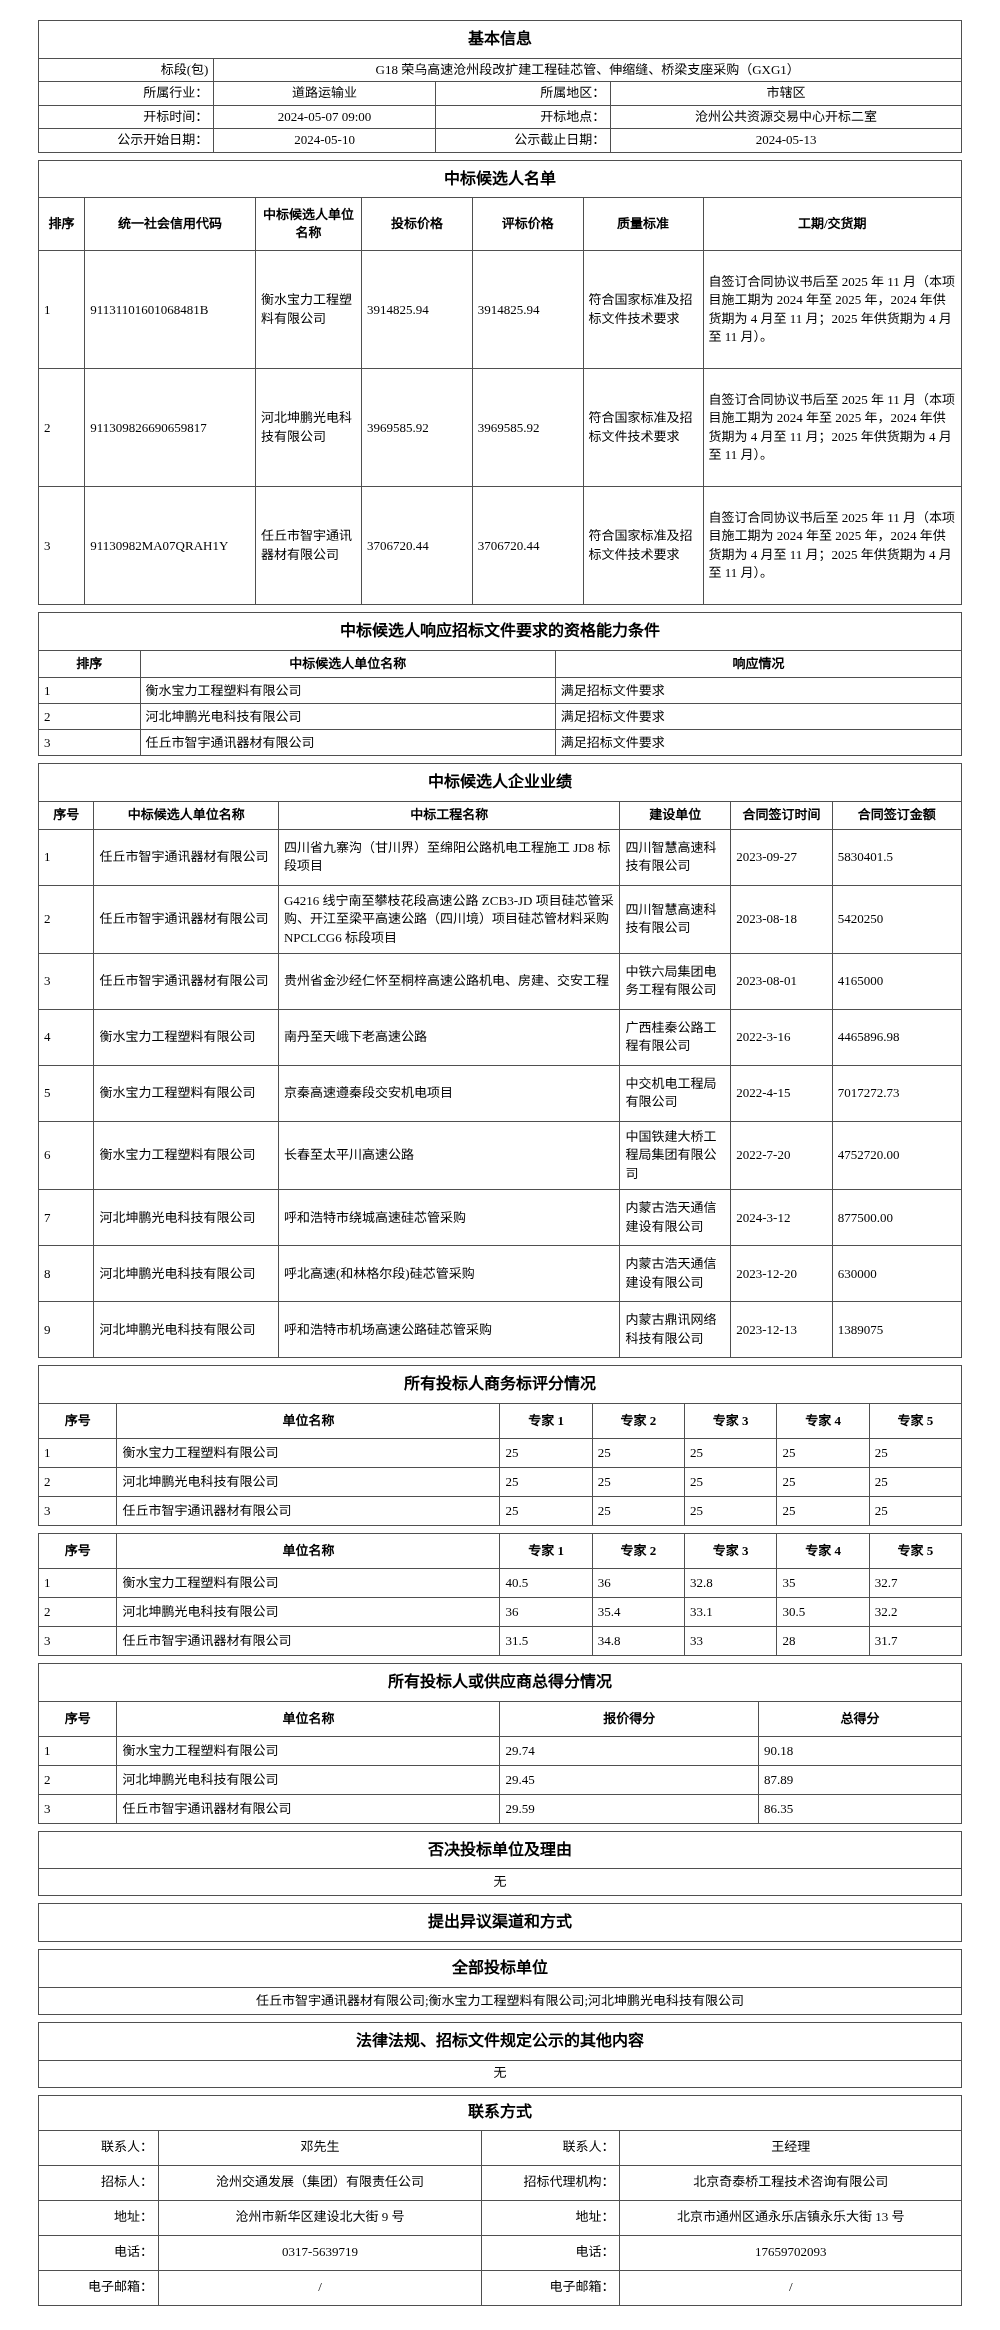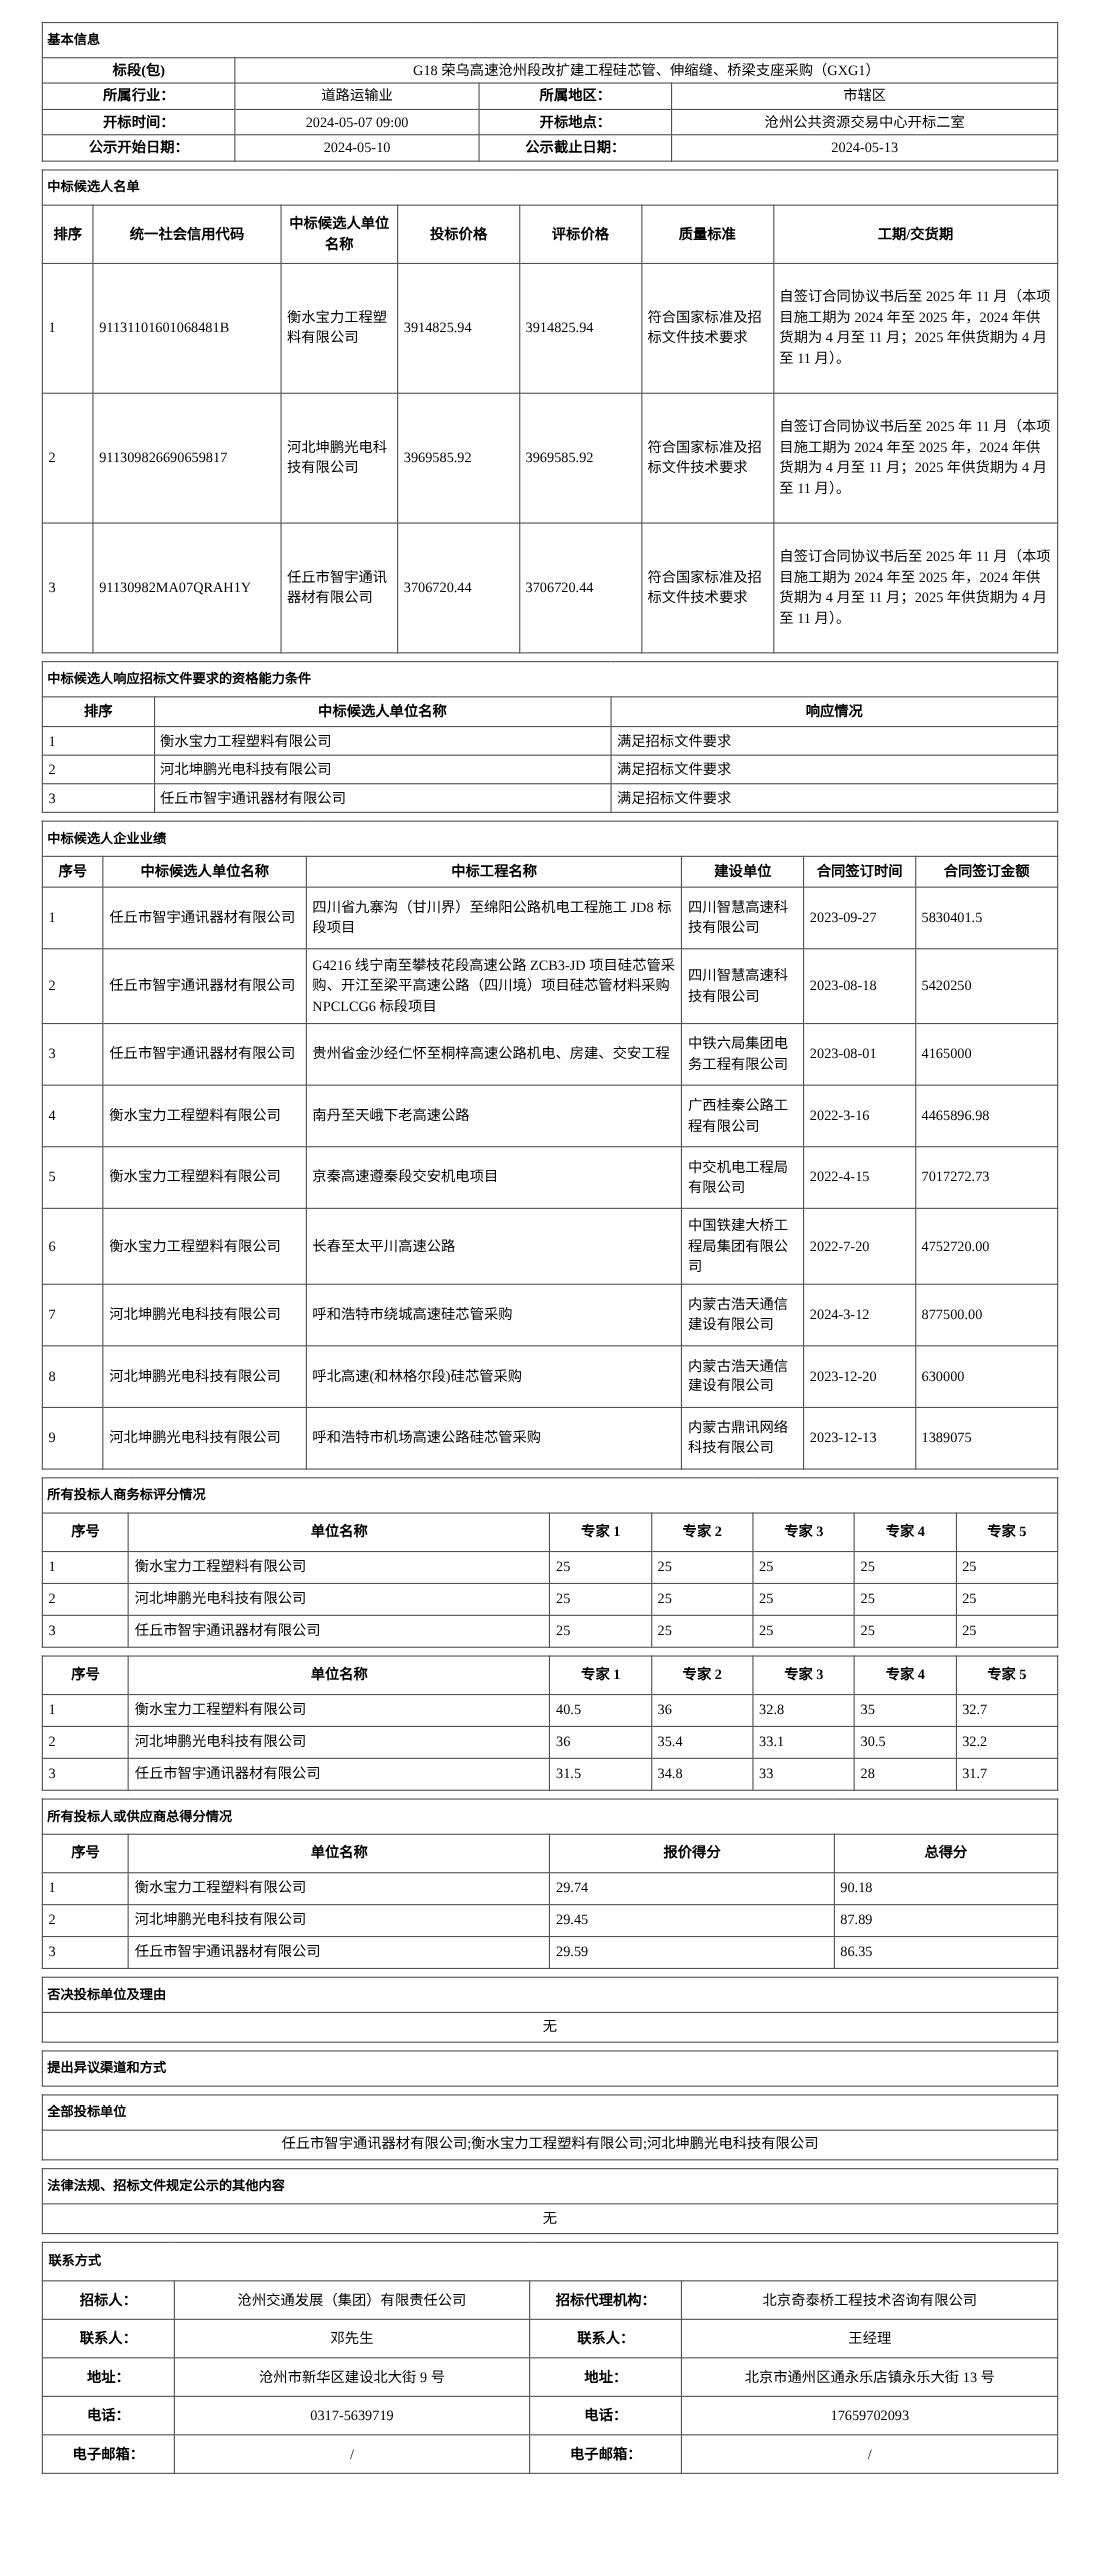--- a/index.html
+++ b/index.html
@@ -3,22 +3,22 @@
 <meta charset="utf-8">
 <style>
   html,body{margin:0;padding:0;background:#ffffff;color:#000;
     font-family:"Liberation Serif","DejaVu Serif",serif;}
   .page{width:1000px;min-height:2330px;box-sizing:border-box;
     padding:20px 38px 30px 38px;background:#fff;}
   table{width:100%;border-collapse:collapse;table-layout:fixed;margin:0 0 7px 0;}
   td,th{border:1px solid #4f4f4f;font-size:13px;line-height:1.42;
     padding:2px 5px;vertical-align:middle;word-break:break-all;overflow-wrap:break-word;}
   th{font-weight:bold;text-align:center;padding:4px 3px;}
-  .sec-title{font-weight:bold;font-size:12px;padding:7px 4px;}
-  .label{font-weight:bold;text-align:center;}
+  .sec-title{font-weight:bold;text-align:center;font-size:16px;padding:7px 4px;}
+  .label{font-weight:normal;text-align:right;}
   .val{text-align:center;}
   
   #candidates thead th{height:44px;}
   #candidates tbody td{padding:6px 5px;}
   #candidates tbody tr{height:118px;}
   
   #qualification tbody tr{height:26px;}
   
   #performance tbody td{padding:6px 5px;}
   #performance tbody tr{height:56px;}
@@ -452,32 +452,32 @@
         <col style="width:13%">
         <col style="width:35%">
         <col style="width:15%">
         <col style="width:37%">
       </colgroup>
     <tbody>
         <tr>
       <td class="sec-title" colspan="4">联系方式</td>
     </tr>
     <tr>
+      <td class="label">联系人：</td>
+      <td class="val">邓先生</td>
+      <td class="label">联系人：</td>
+      <td class="val">王经理</td>
+    </tr>
+    <tr>
       <td class="label">招标人：</td>
       <td class="val">沧州交通发展（集团）有限责任公司</td>
       <td class="label">招标代理机构：</td>
       <td class="val">北京奇泰桥工程技术咨询有限公司</td>
     </tr>
     <tr>
-      <td class="label">联系人：</td>
-      <td class="val">邓先生</td>
-      <td class="label">联系人：</td>
-      <td class="val">王经理</td>
-    </tr>
-    <tr>
       <td class="label">地址：</td>
       <td class="val">沧州市新华区建设北大街 9 号</td>
       <td class="label">地址：</td>
       <td class="val">北京市通州区通永乐店镇永乐大街 13 号</td>
     </tr>
     <tr>
       <td class="label">电话：</td>
       <td class="val">0317-5639719</td>
       <td class="label">电话：</td>
       <td class="val">17659702093</td>

